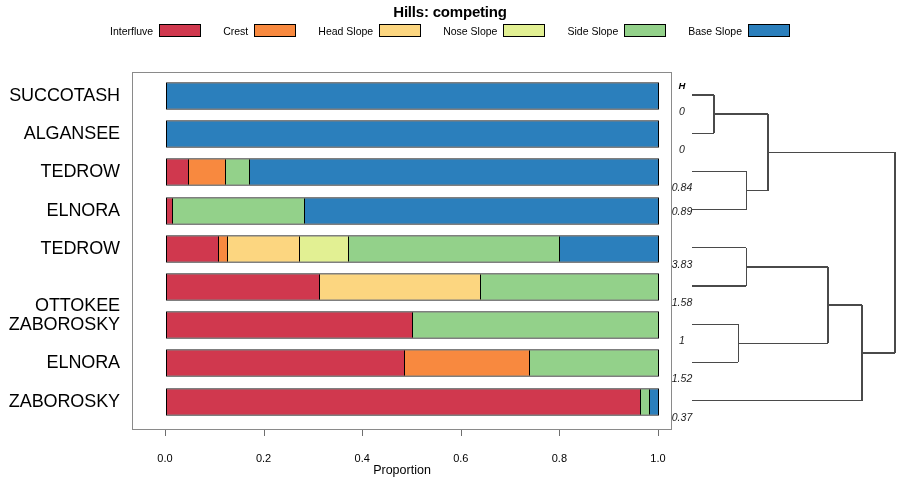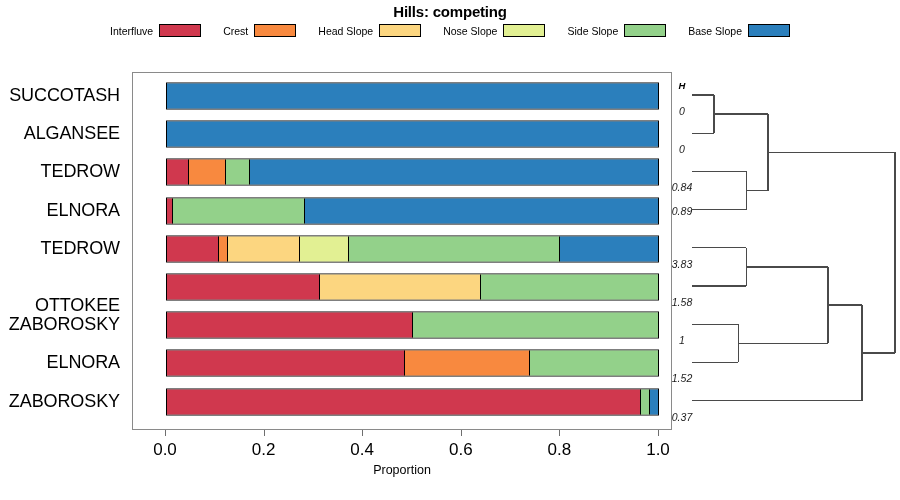--- a/index.html
+++ b/index.html
@@ -98,21 +98,21 @@
   .seg:last-child{border-right:none;}
 
   
   .xaxis{
     position:absolute;left:132px;top:430px;width:540px;height:40px;
   }
   .tick{
     position:absolute;top:0;width:1px;height:6px;background:#6e6e6e;
   }
   .ticklabel{
-    position:absolute;top:10px;font-size:17px;
+    position:absolute;top:22px;font-size:11px;
     transform:translateX(-50%);white-space:nowrap;
   }
   .xtitle{
     position:absolute;left:132px;top:463px;width:540px;
     text-align:center;font-size:12.5px;
   }
 
   
   .dendro{
     position:absolute;left:690px;top:72px;width:208px;height:358px;

